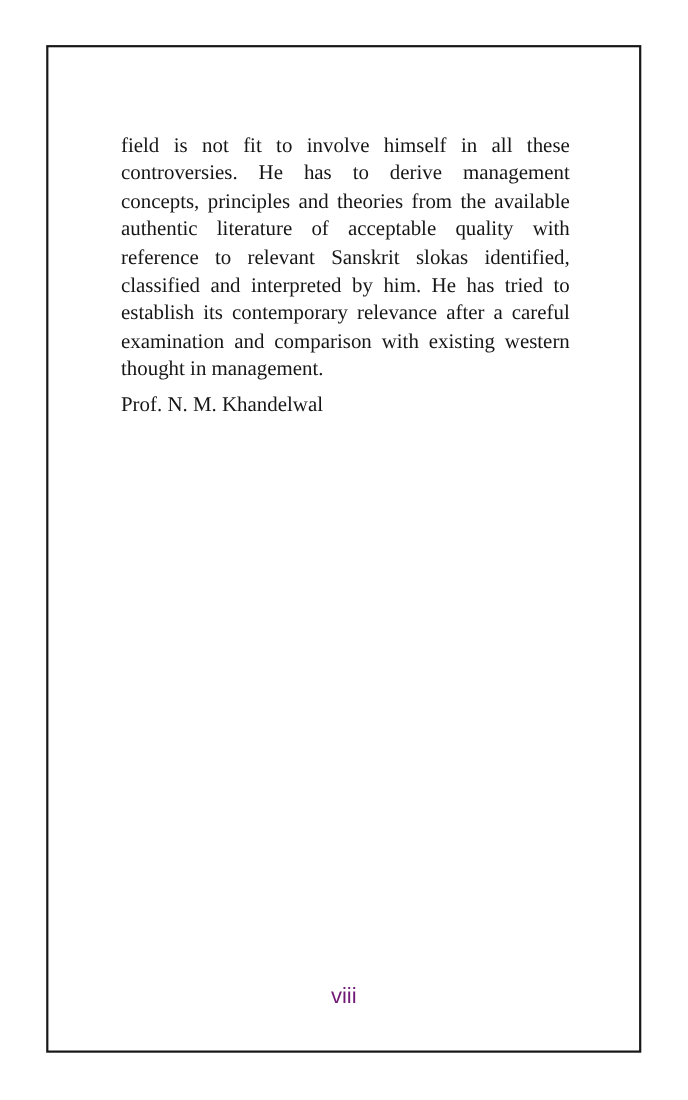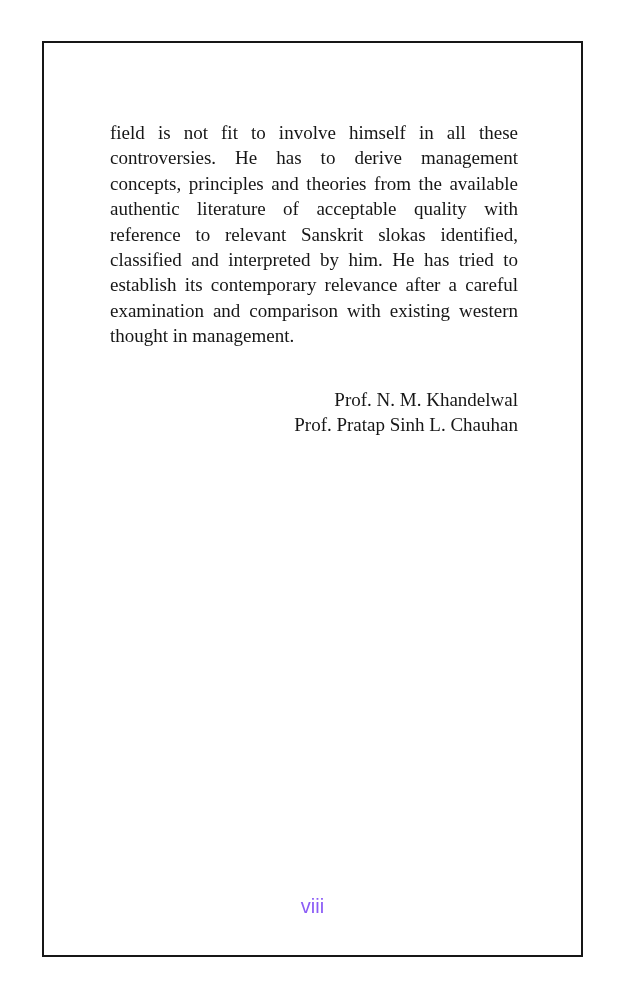--- a/index.html
+++ b/index.html
@@ -30,42 +30,40 @@
     width: 408px;
     font-size: 19px;
     line-height: 25.4px;
   }
   .text-block p {
     margin: 0;
     text-align: justify;
     text-justify: inter-word;
   }
   .signature-block {
-    margin-top: 38px;
-    text-align: right;
+    margin-top: 7px;
   }
   .signature-line {
     line-height: 25.4px;
   }
   .page-number {
     position: absolute;
     left: 0;
     top: 852px;
     width: 100%;
     text-align: center;
     font-family: "Liberation Sans", sans-serif;
     font-size: 20px;
-    color: #8b5cf6;
+    color: #701a75;
   }
 </style>
 </head>
 <body>
 
 <div class="page-frame">
   <div class="text-block">
     <p>field is not fit to involve himself in all these controversies. He has to derive management concepts, principles and theories from the available authentic literature of acceptable quality with reference to relevant Sanskrit slokas identified, classified and interpreted by him. He has tried to establish its contemporary relevance after a careful examination and comparison with existing western thought in management.</p>
     <div class="signature-block">
       <div class="signature-line">Prof. N. M. Khandelwal</div>
-      <div class="signature-line">Prof. Pratap Sinh L. Chauhan</div>
     </div>
   </div>
   <div class="page-number">viii</div>
 </div>
 
 </body></html>

